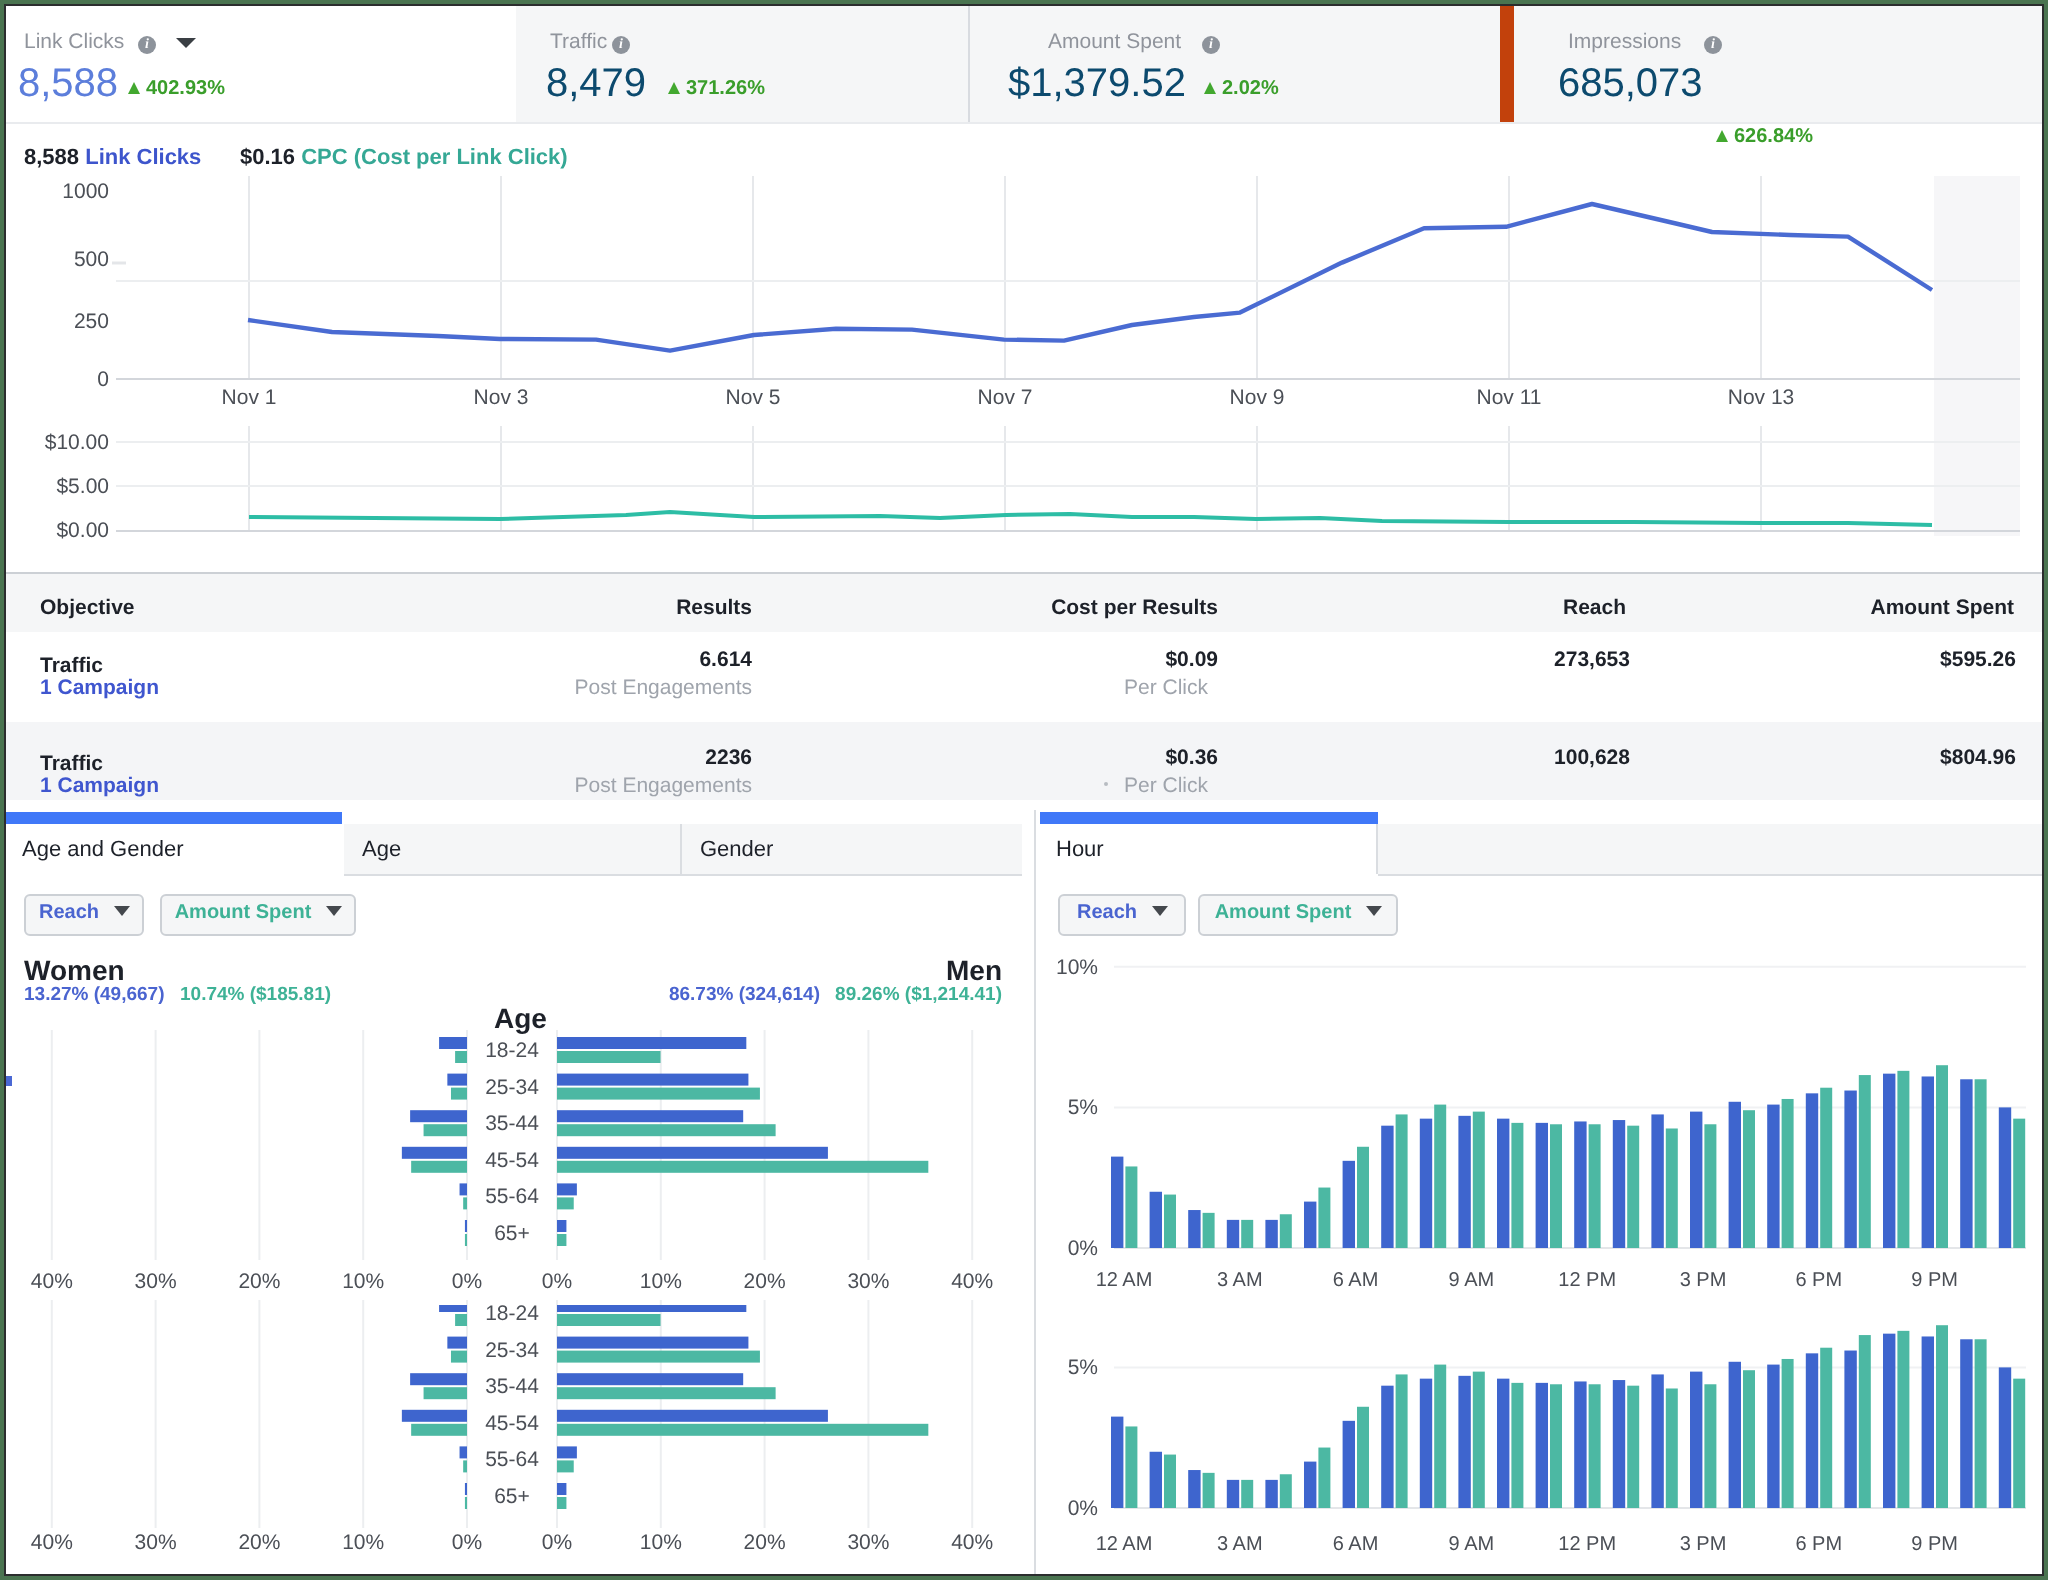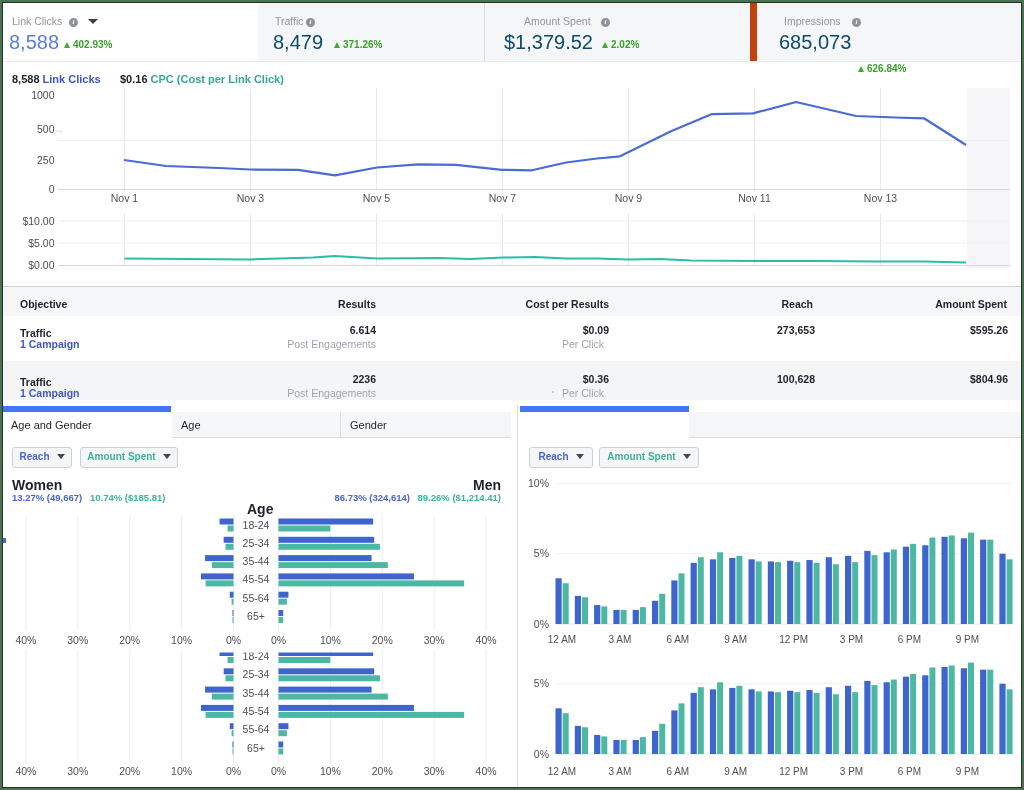--- a/index.html
+++ b/index.html
@@ -276,20 +276,23 @@
           <text x="230.5" y="262.5" text-anchor="middle" font-size="10.5" fill="#4b4f56">0%</text>
           <text x="483.1" y="262.5" text-anchor="middle" font-size="10.5" fill="#4b4f56">40%</text>
         </g>
     </svg>
   </div>
 
   <div style="position:absolute;left:0;top:535px;width:2.5px;height:4.5px;background:#4a68d4;"></div>
 
   <div class="panelR">
     <div class="bluebar" style="left:2px;width:169px;"></div>
+    <div class="tab" style="left:2px;width:168px;background:#fff;border-right:1px solid #dadde1;">
+        <span style="left:8px;">Hour</span>
+      </div>
     <div class="tab inactive" style="left:171px;width:333px;"></div>
     <div class="btn" style="left:11px;top:42px;width:62px;"><span style="color:#4a64d0;position:relative;top:2.5px;">Reach<span class="bcaret"></span></span></div>
     <div class="btn" style="left:81px;top:42px;width:98px;"><span style="color:#3eb296;position:relative;top:2.5px;">Amount Spent<span class="bcaret"></span></span></div>
     <svg class="abs" style="left:0;top:67px;" width="504" height="312" viewBox="0 0 504 312">
       <g id="hours">
           <line x1="39" y1="11.400000000000006" x2="495" y2="11.400000000000006" stroke="#f0f1f3"></line>
           <text x="31" y="14.900000000000006" text-anchor="end" font-size="10.5" fill="#4b4f56">10%</text>
           <line x1="39" y1="81.7" x2="495" y2="81.7" stroke="#f0f1f3"></line>
           <text x="31" y="85.2" text-anchor="end" font-size="10.5" fill="#4b4f56">5%</text>
           <text x="31" y="155.5" text-anchor="end" font-size="10.5" fill="#4b4f56">0%</text>

